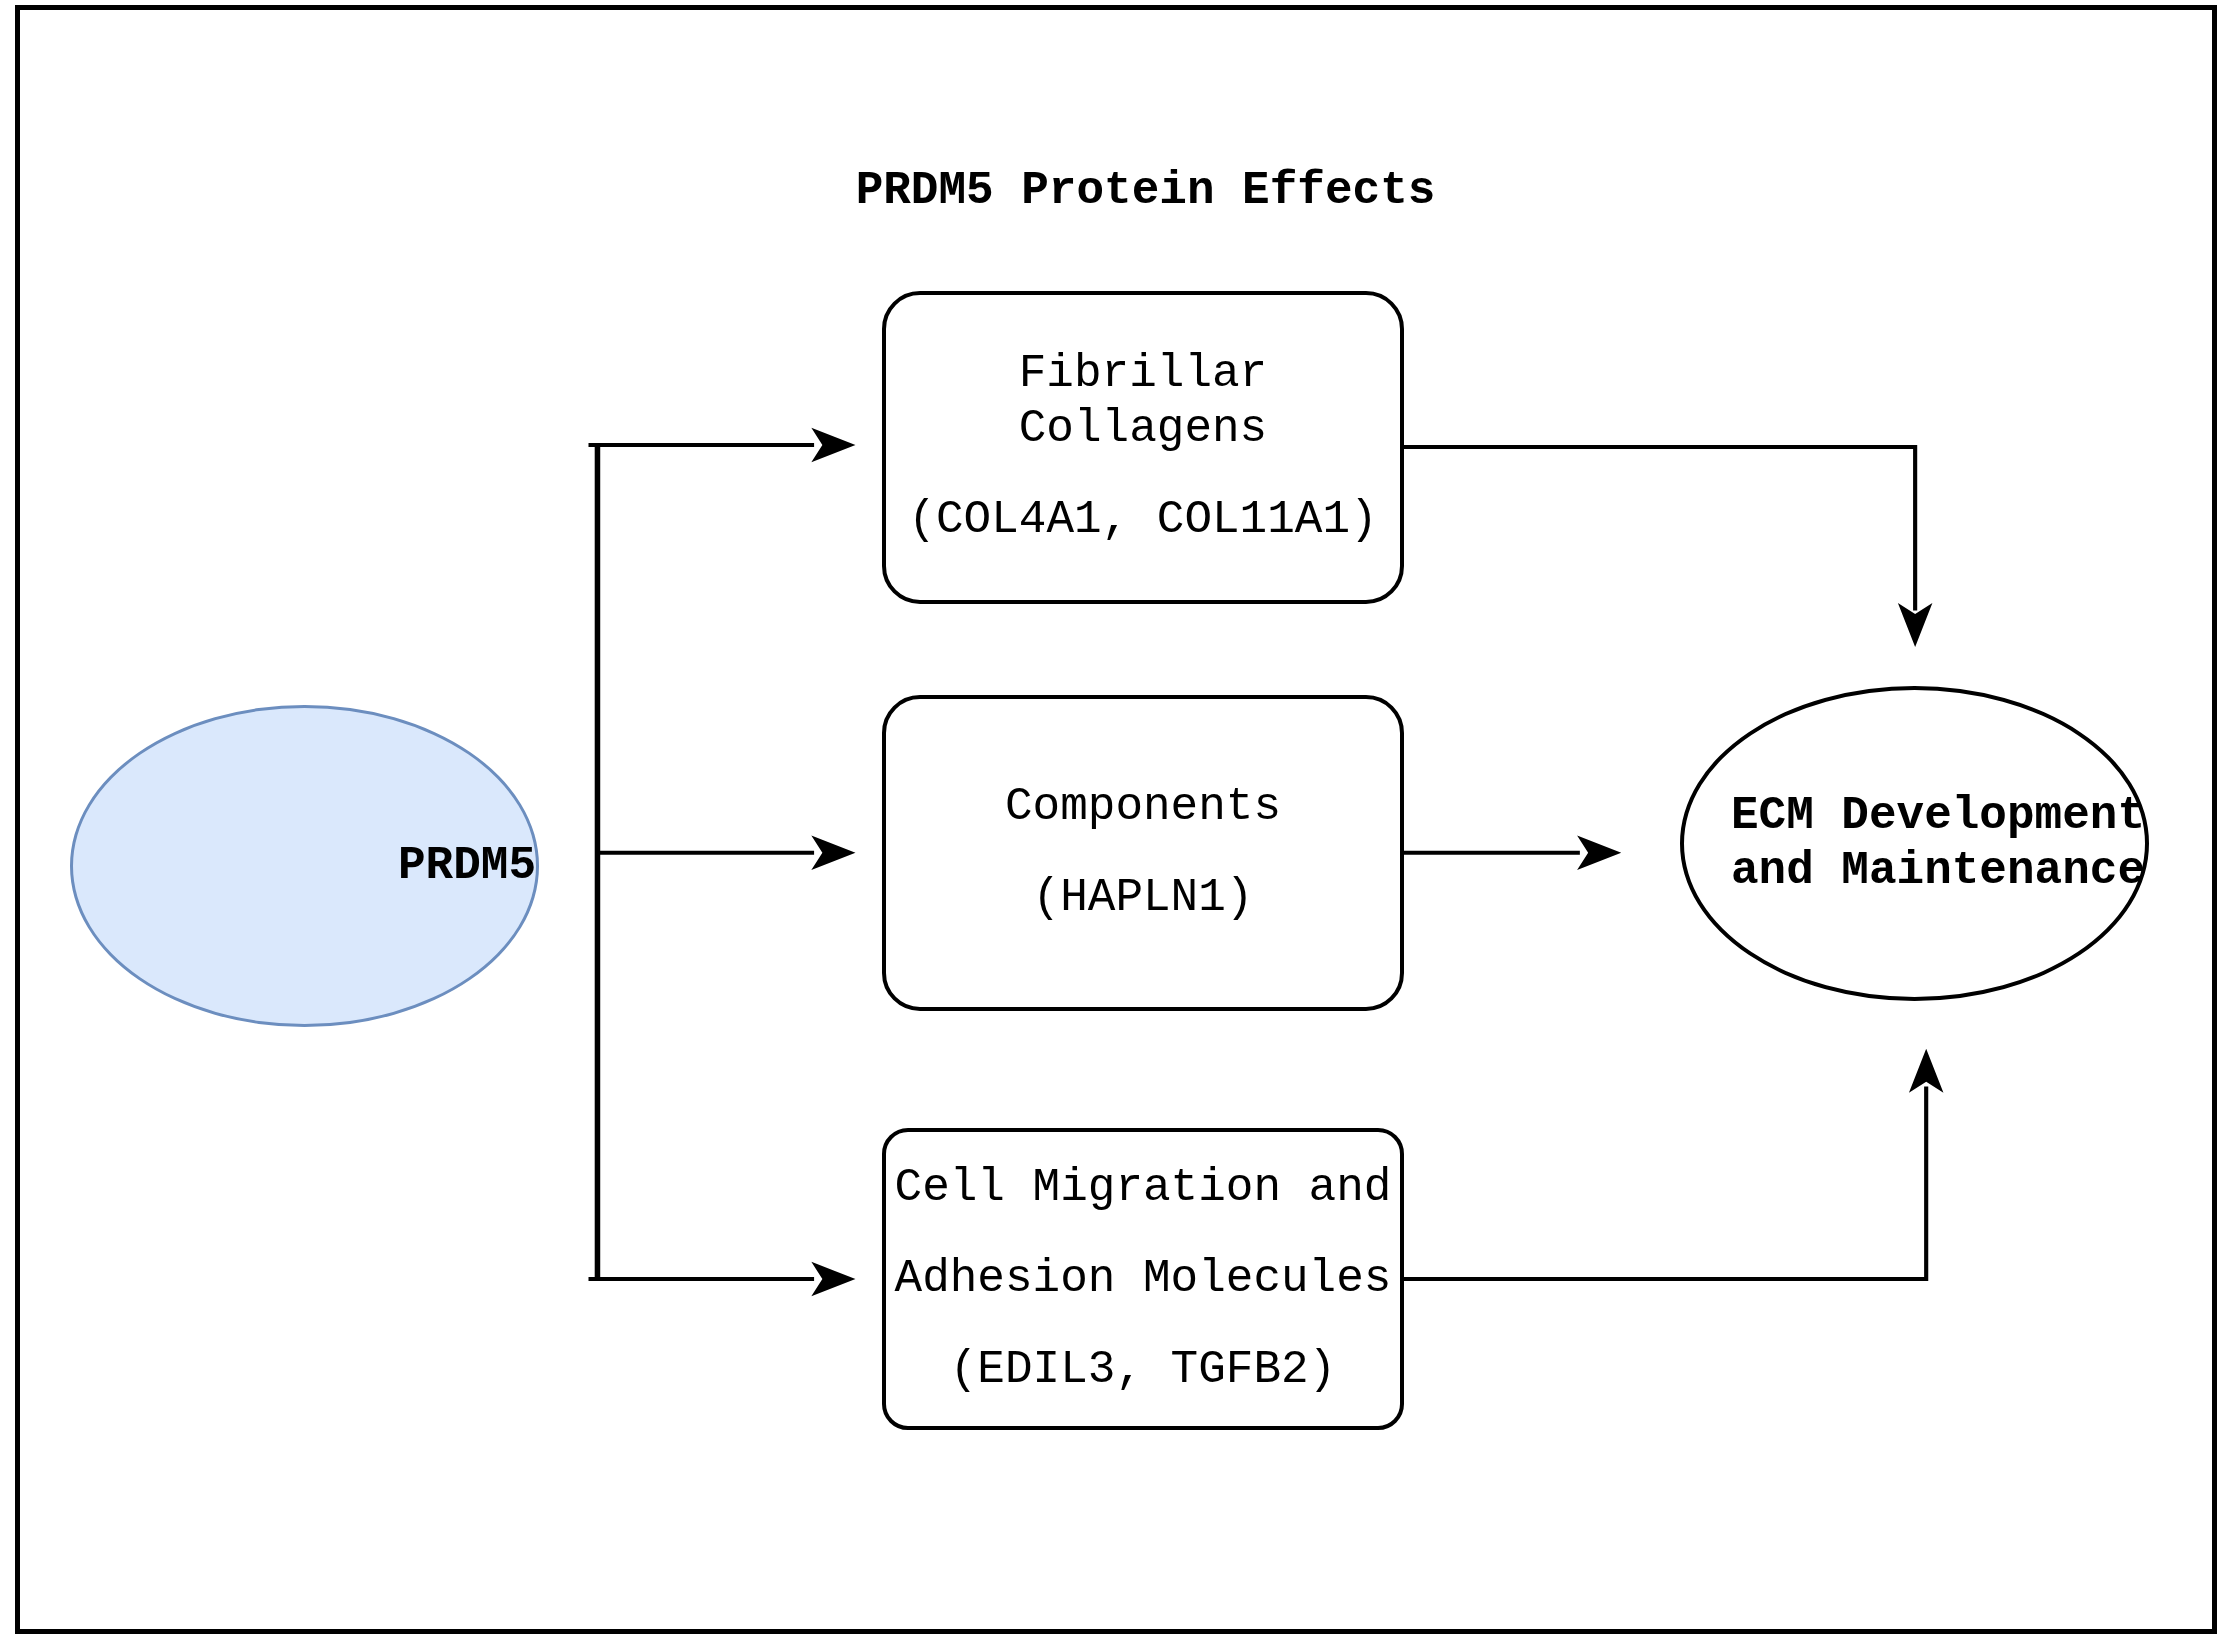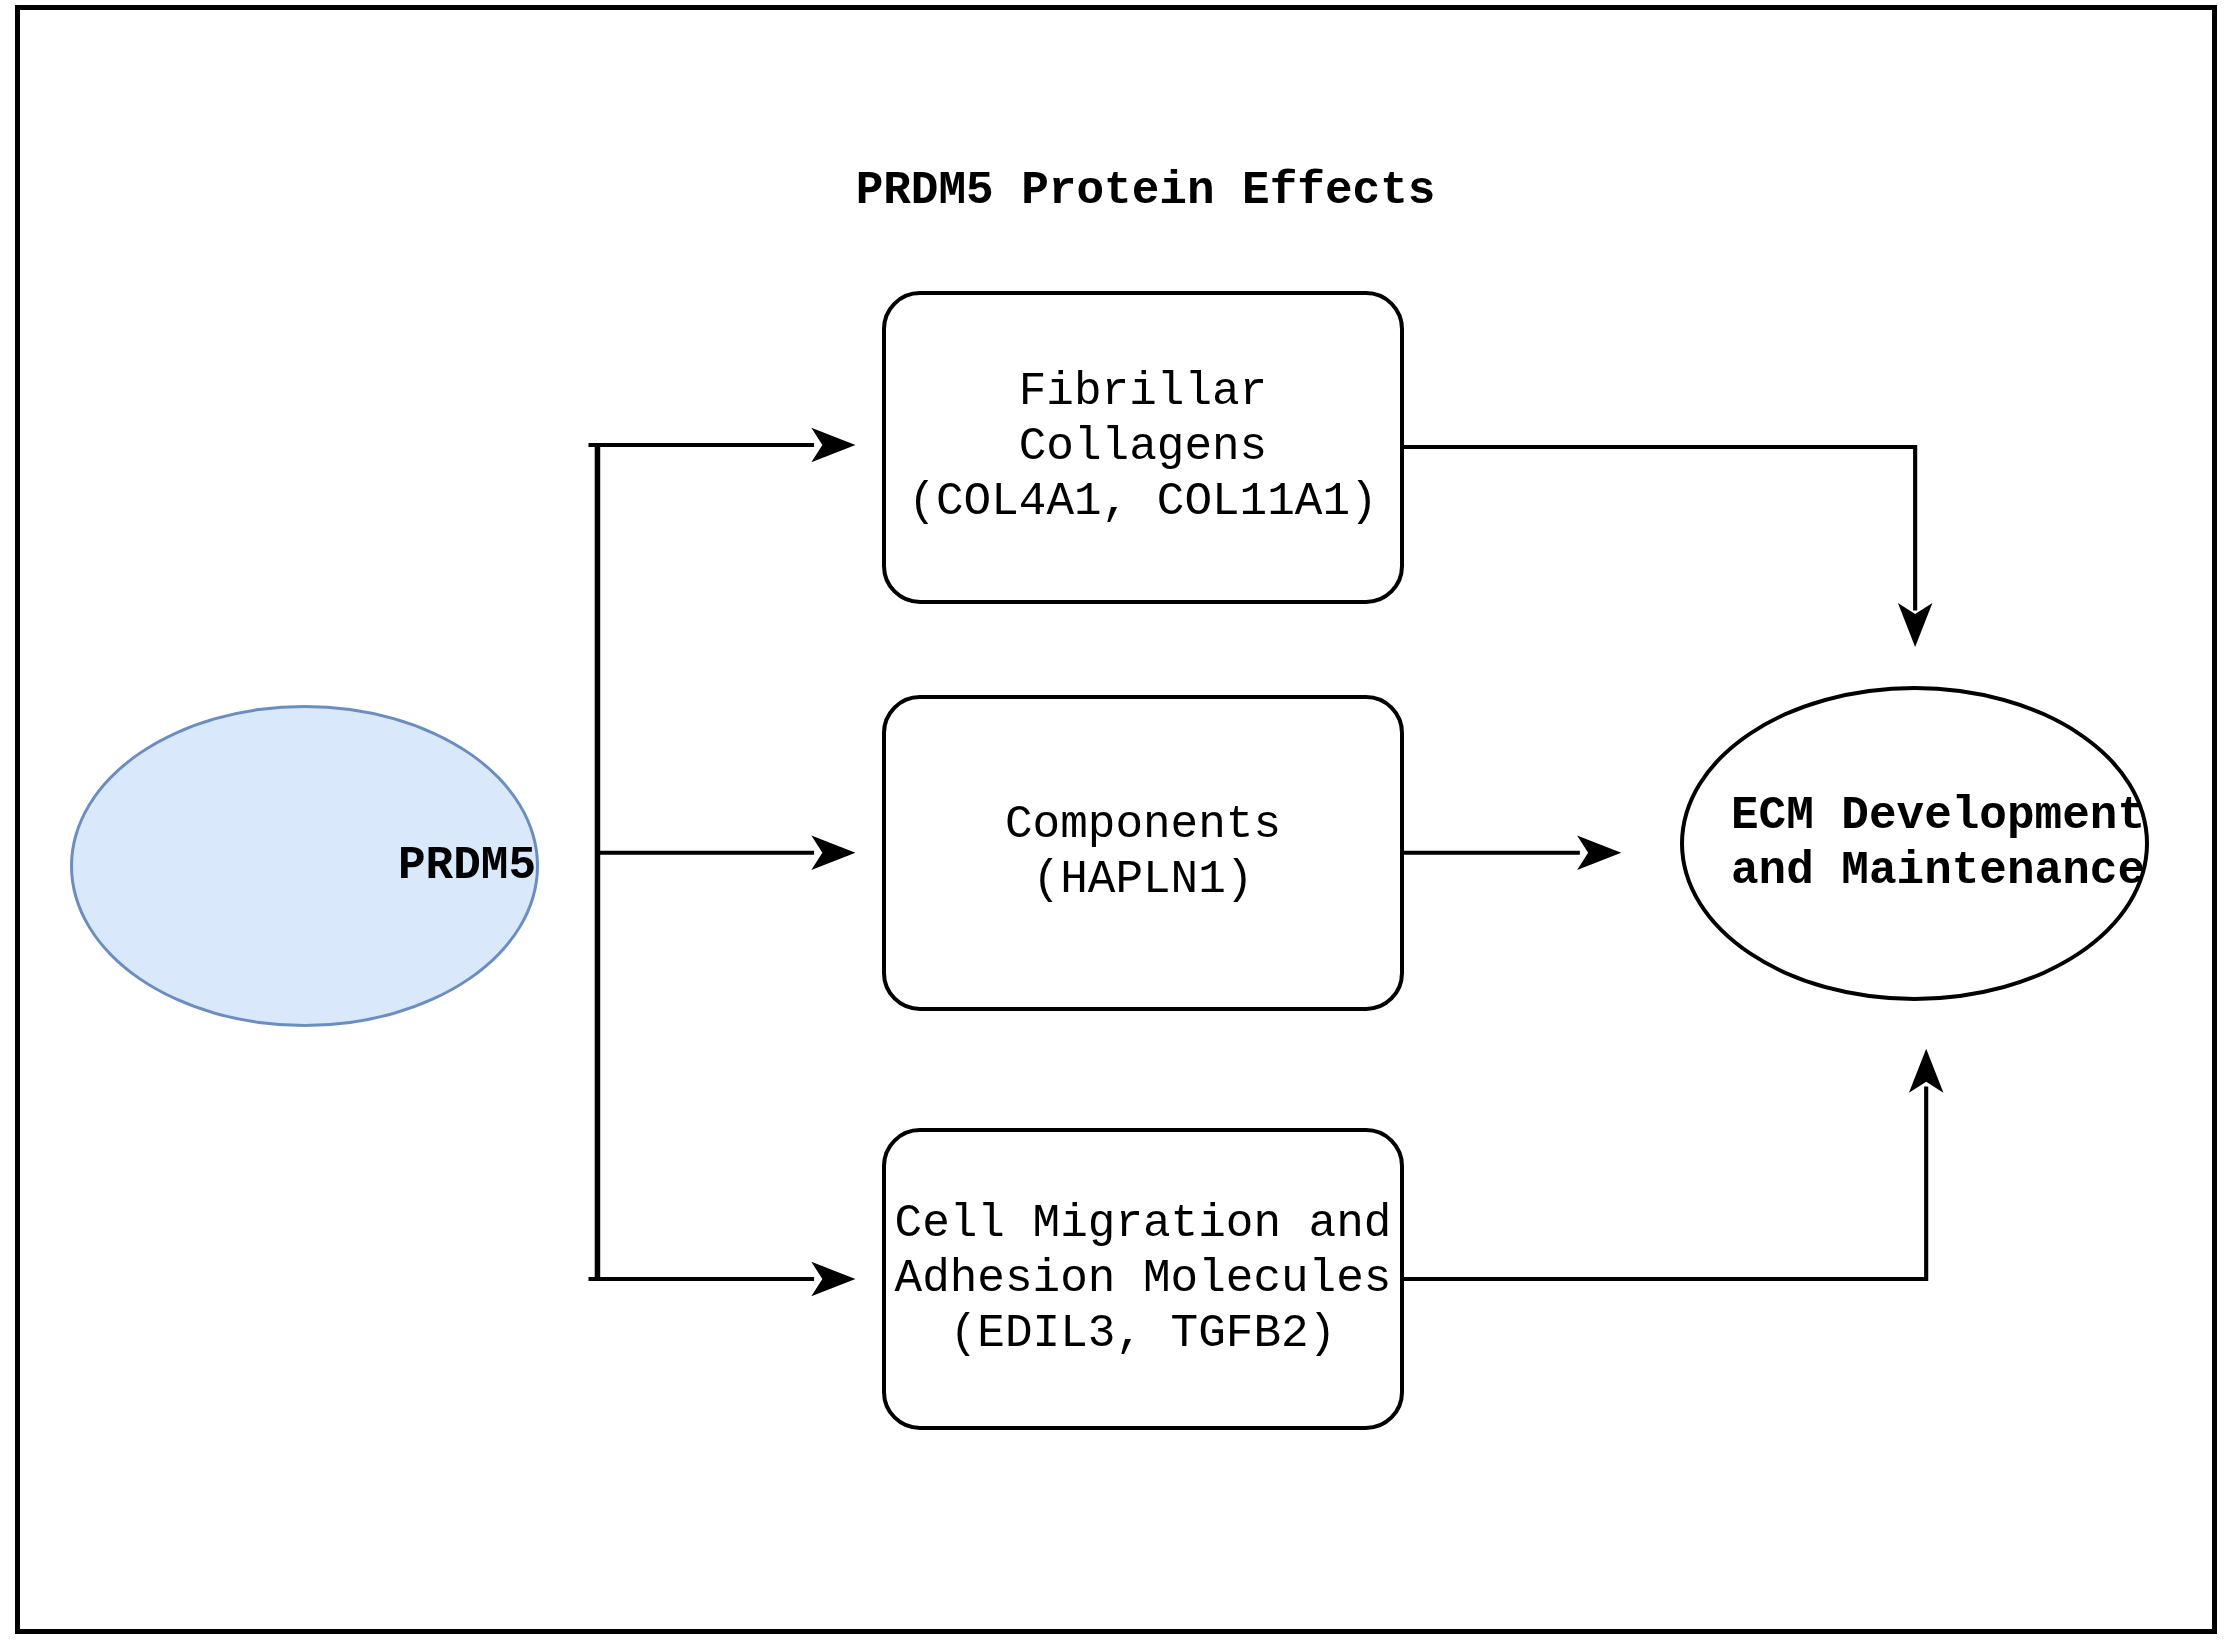--- a/index.html
+++ b/index.html
@@ -75,24 +75,25 @@
     border: 4.8px solid var(--node-stroke, #000000);
     border-radius: 38px;
     box-sizing: border-box;
     display: flex;
     flex-direction: column;
     align-items: center;
     justify-content: center;
     text-align: center;
     font-size: 46px;
     line-height: 55px;
+    gap: 36px;
   }
   #effect-box-0 { top: 291px;  height: 313px; }
   #effect-box-1 { top: 695px; height: 316px; }
-  #effect-box-2 { top: 1128px; height: 302px; }
+  #effect-box-2 { top: 1128px; height: 302px; border-radius: 26px; }
   .node-line:empty { display: none; }
   svg.wires {
     position: absolute;
     left: 0;
     top: 0;
   }
   .connector {
     stroke: var(--line-color, #000000);
     stroke-width: 6;
     fill: none;

